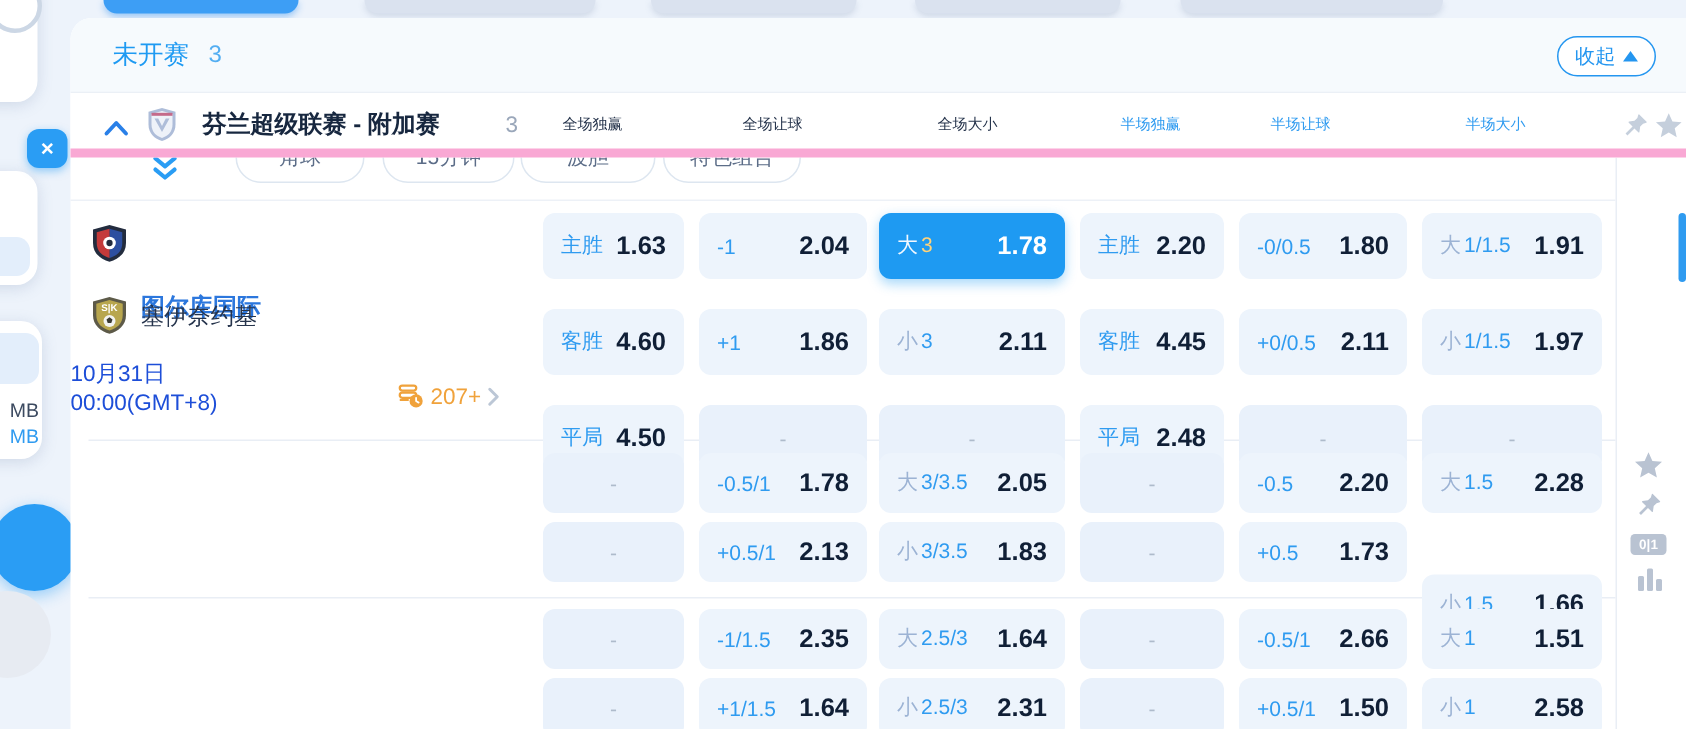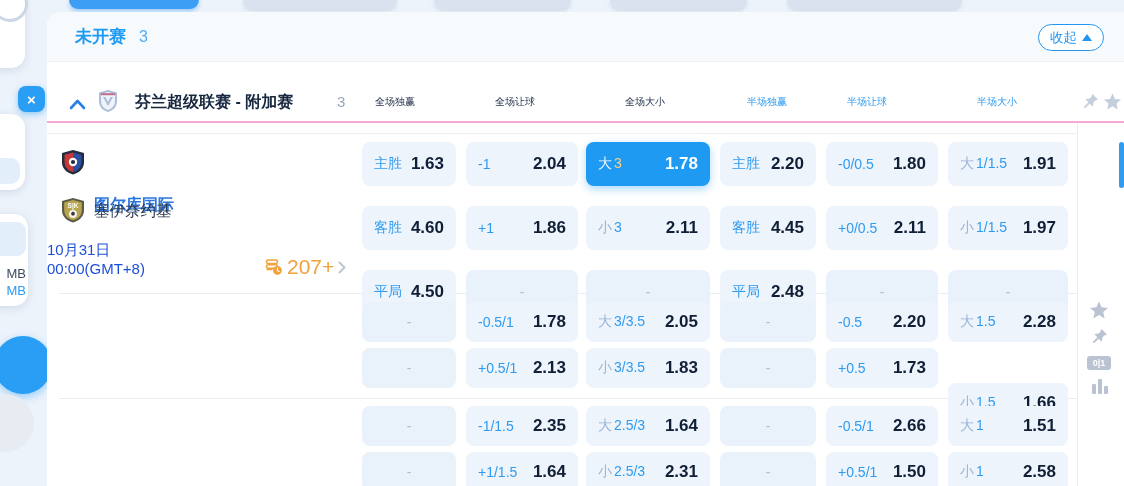--- a/index.html
+++ b/index.html
@@ -21,53 +21,53 @@
   .mbtxt{position:absolute;width:26px;text-align:right;font-size:13px;line-height:15px;}
   .mb-dark{color:#3c4a60;} .mb-blue{color:#2f9bf0;}
   .fab{position:absolute;border-radius:50%;}
   .fab.blue{background:#2a9df4;box-shadow:0 3px 10px rgba(42,157,244,.45);}
   .fab.gray{background:#e7ebf2;}
 
   
   .main-card{position:absolute;left:47px;top:12px;width:1077px;height:474px;background:#fff;border-radius:14px 0 0 0;}
 
   .collapse-bar{position:absolute;left:0;top:0;width:1077px;height:50px;background:#f6fafd;border-bottom:1px solid #ebf0f6;border-radius:14px 0 0 0;z-index:4;}
-  .cb-title{position:absolute;left:28px;top:0;line-height:50px;font-size:17px;font-weight:700;color:#1e9af2;}
+  .cb-title{position:absolute;left:28px;top:0;line-height:50px;font-size:17px;font-weight:400;color:#1e9af2;}
   .cb-count{position:absolute;left:92px;top:0;line-height:50px;font-size:16px;color:#53aef2;}
   .collapse-btn{position:absolute;left:991px;top:12px;width:66px;height:27px;border:1.5px solid #2496f0;border-radius:15px;
         display:flex;align-items:center;justify-content:center;gap:5px;color:#2496f0;font-size:13.5px;cursor:pointer;background:#fff;}
   .tri-up{width:0;height:0;border-left:5px solid transparent;border-right:5px solid transparent;border-bottom:7px solid #2496f0;}
 
   
   .pill{position:absolute;top:76px;height:34px;border:1.5px solid #dde6f0;border-radius:17px;background:#fff;
         font-size:14px;color:#5c6d88;display:flex;align-items:center;justify-content:center;z-index:1;cursor:pointer;}
   .dbl-chev{position:absolute;left:53px;top:92px;z-index:1;cursor:pointer;}
 
-  .league-row{position:absolute;left:0;top:68px;width:1077px;height:43px;background:#fff;border-bottom:2px solid #f9a8d4;z-index:3;}
+  .league-row{position:absolute;left:0;top:50px;width:1077px;height:43px;background:#fff;border-bottom:6px solid #f9a8d4;z-index:3;}
   .lr-chev{position:absolute;left:22px;top:16px;cursor:pointer;}
   .lr-shield{position:absolute;left:50px;top:9px;}
   .lr-title{position:absolute;left:88px;top:0;line-height:43px;font-size:16px;font-weight:700;color:#17273f;white-space:nowrap;}
   .lr-count{position:absolute;left:290px;top:0;line-height:43px;font-size:15px;color:#9aa7ba;}
   .col-label{position:absolute;top:0;line-height:43px;width:90px;text-align:center;font-size:10px;}
   .col-label.dark{color:#26344c;} .col-label.blue{color:#2f9bf0;}
   .lr-pin{position:absolute;left:1035px;top:13px;cursor:pointer;}
   .lr-star{position:absolute;left:1056px;top:12px;cursor:pointer;}
 
   .faint-line{position:absolute;left:0;top:121px;width:1030px;height:1px;background:#edf1f7;z-index:2;}
   .v-divider{position:absolute;left:1030px;top:93px;width:1px;height:381px;background:#e9eef5;}
   .block-line{position:absolute;left:12px;width:1018px;height:1px;background:#e9eef5;}
 
   
   .crest{position:absolute;width:26px;height:26px;}
   .team-name{position:absolute;left:47px;font-size:16px;white-space:nowrap;cursor:pointer;}
   .team-home{color:#2c77dd;font-weight:700;}
   .team-away{color:#26344c;font-size:15.5px;}
   .date-block{position:absolute;left:0;top:228px;width:140px;text-align:left;color:#1d4ed8;font-size:15px;line-height:19px;}
   .more-markets{position:absolute;left:218px;top:243px;display:flex;align-items:center;gap:4px;cursor:pointer;}
-  .more-markets .mm-txt{color:#f0a23b;font-size:21px;}
+  .more-markets .mm-txt{color:#f0a23b;font-size:15px;}
 
   
   .col{position:absolute;display:flex;flex-direction:column;}
   .col.b1{gap:20px;} .col.b2,.col.b3{gap:6px;}
   .cell{background:#edf4fc;border-radius:8px;display:flex;align-items:center;justify-content:space-between;padding:0 12px;cursor:pointer;}
   .b1 .cell{height:44px;} .b2 .cell,.b3 .cell{height:40px;}
   .lab{font-size:14px;white-space:nowrap;}
   .lm{color:#9cb3d4;margin-right:2px;}
   .lb{color:#2f9bf0;}
   .val{font-size:17px;font-weight:700;color:#101f36;}

